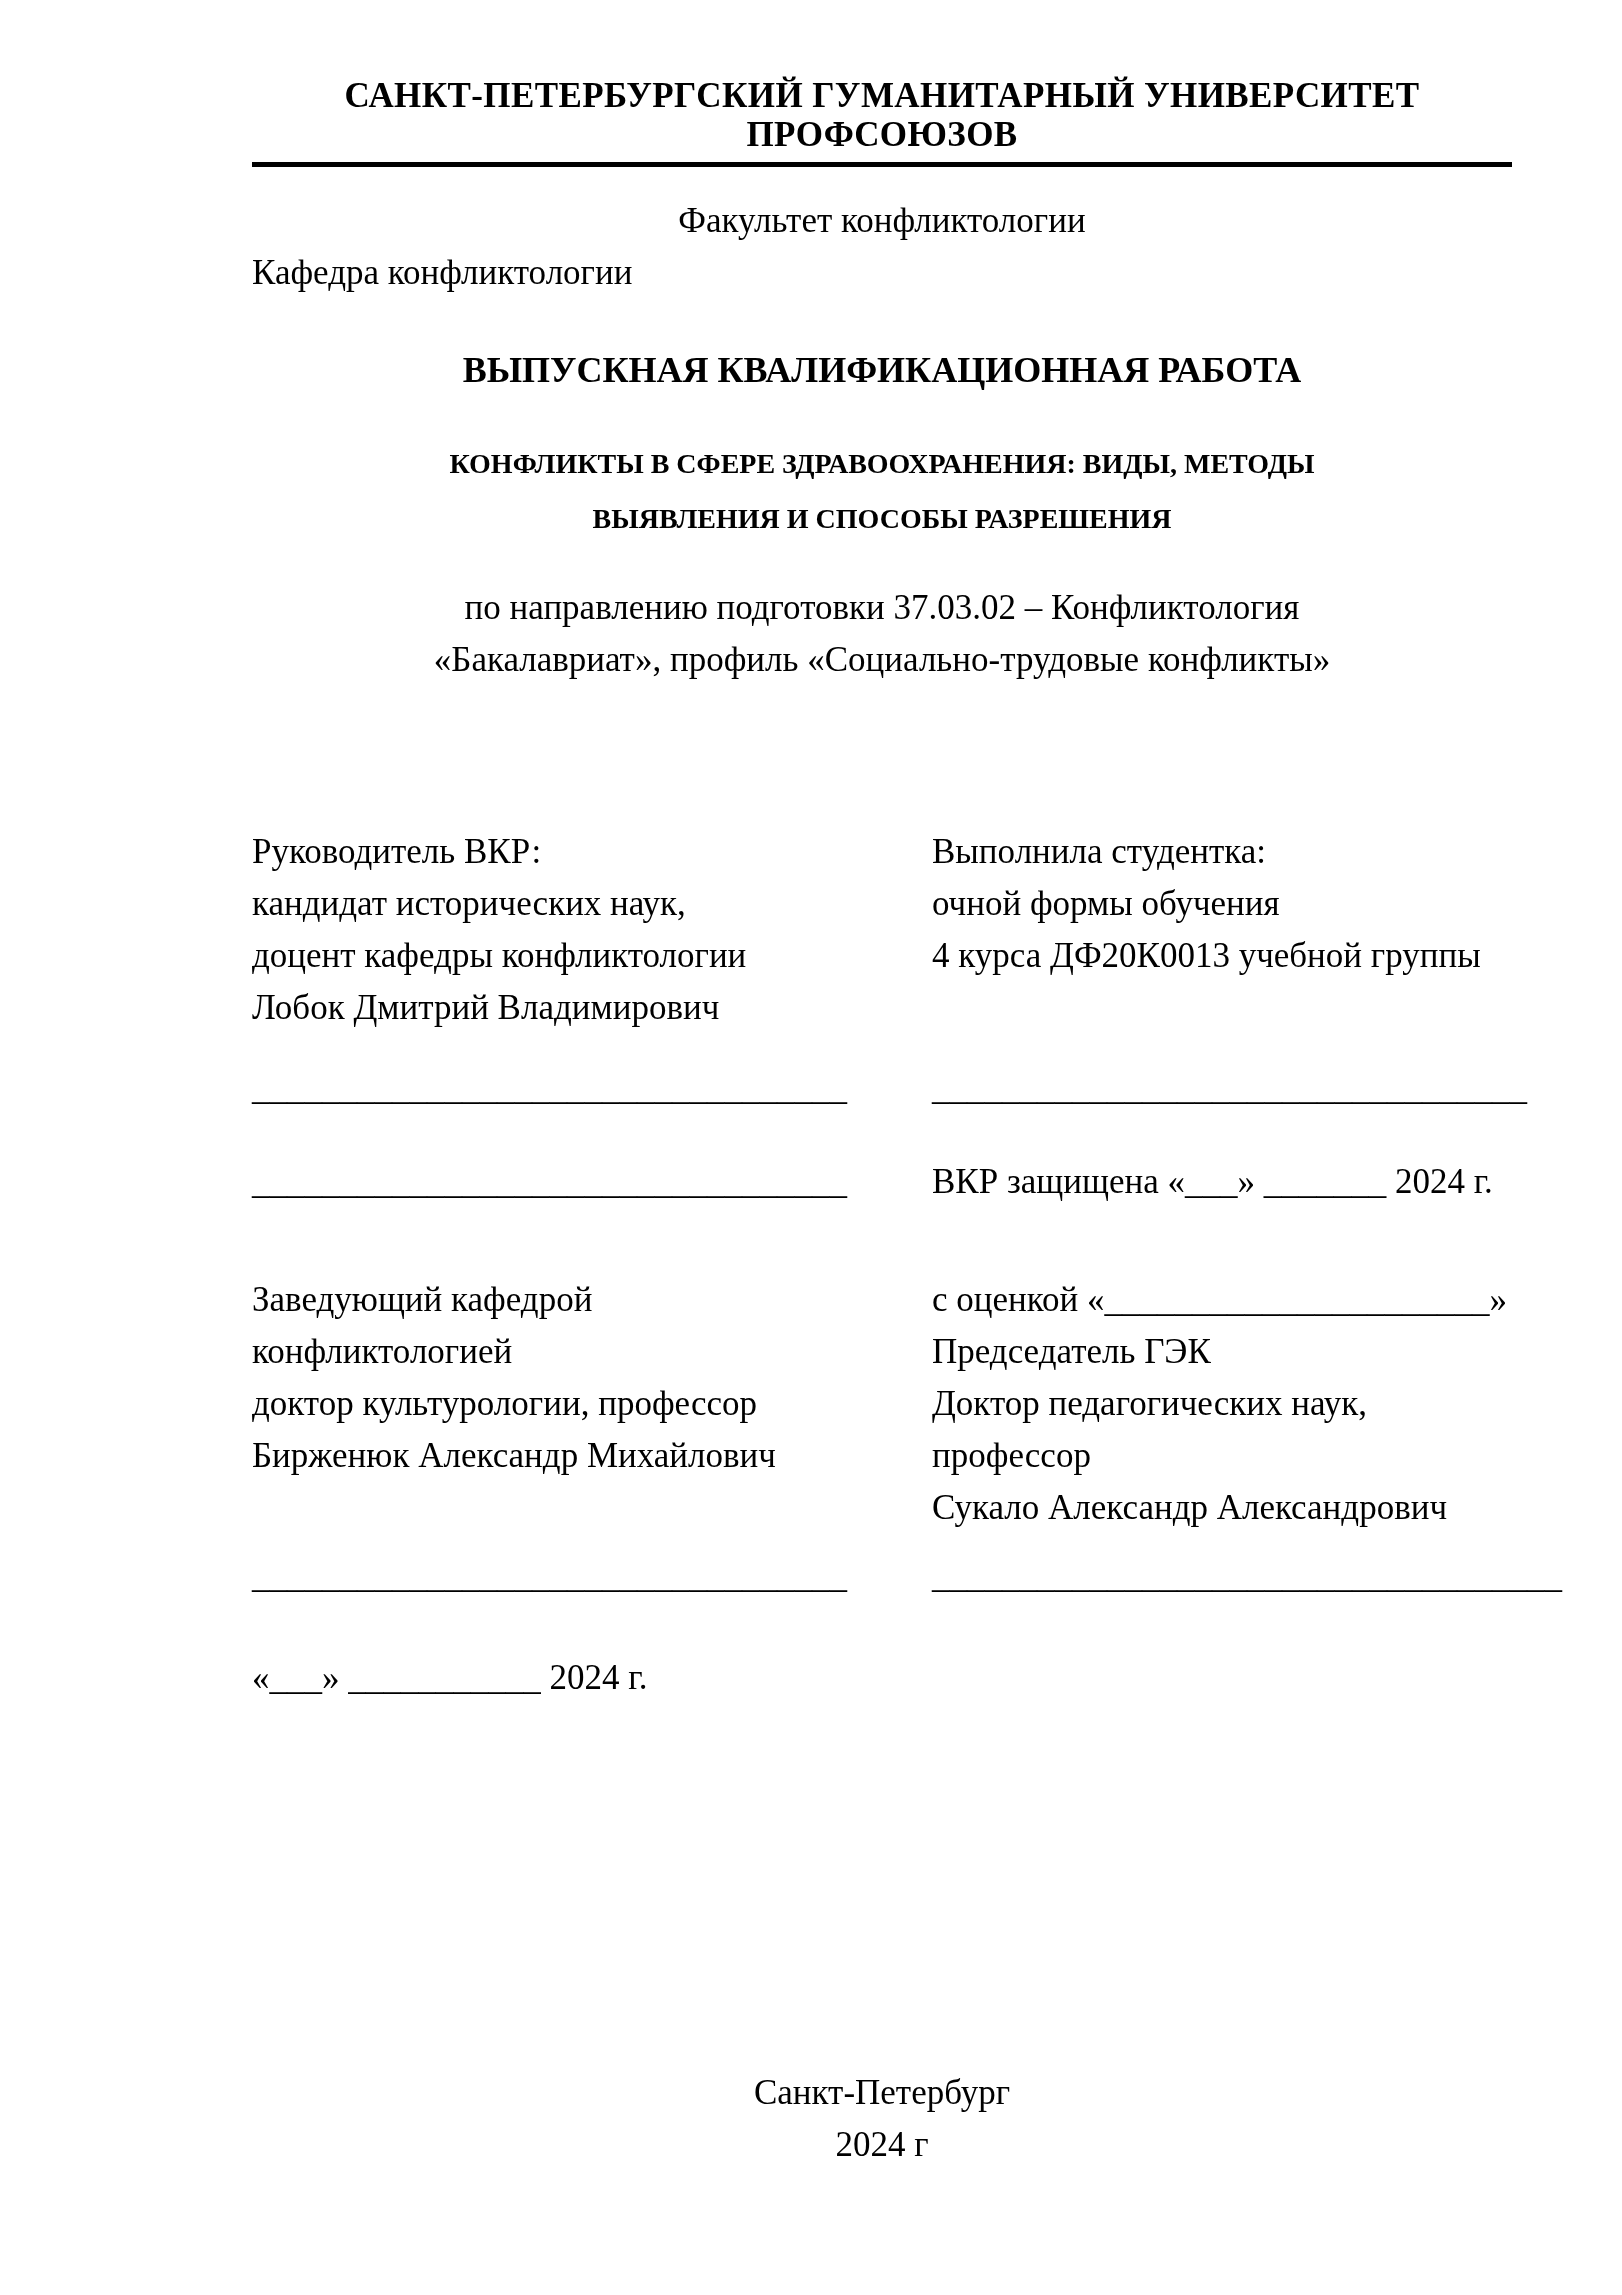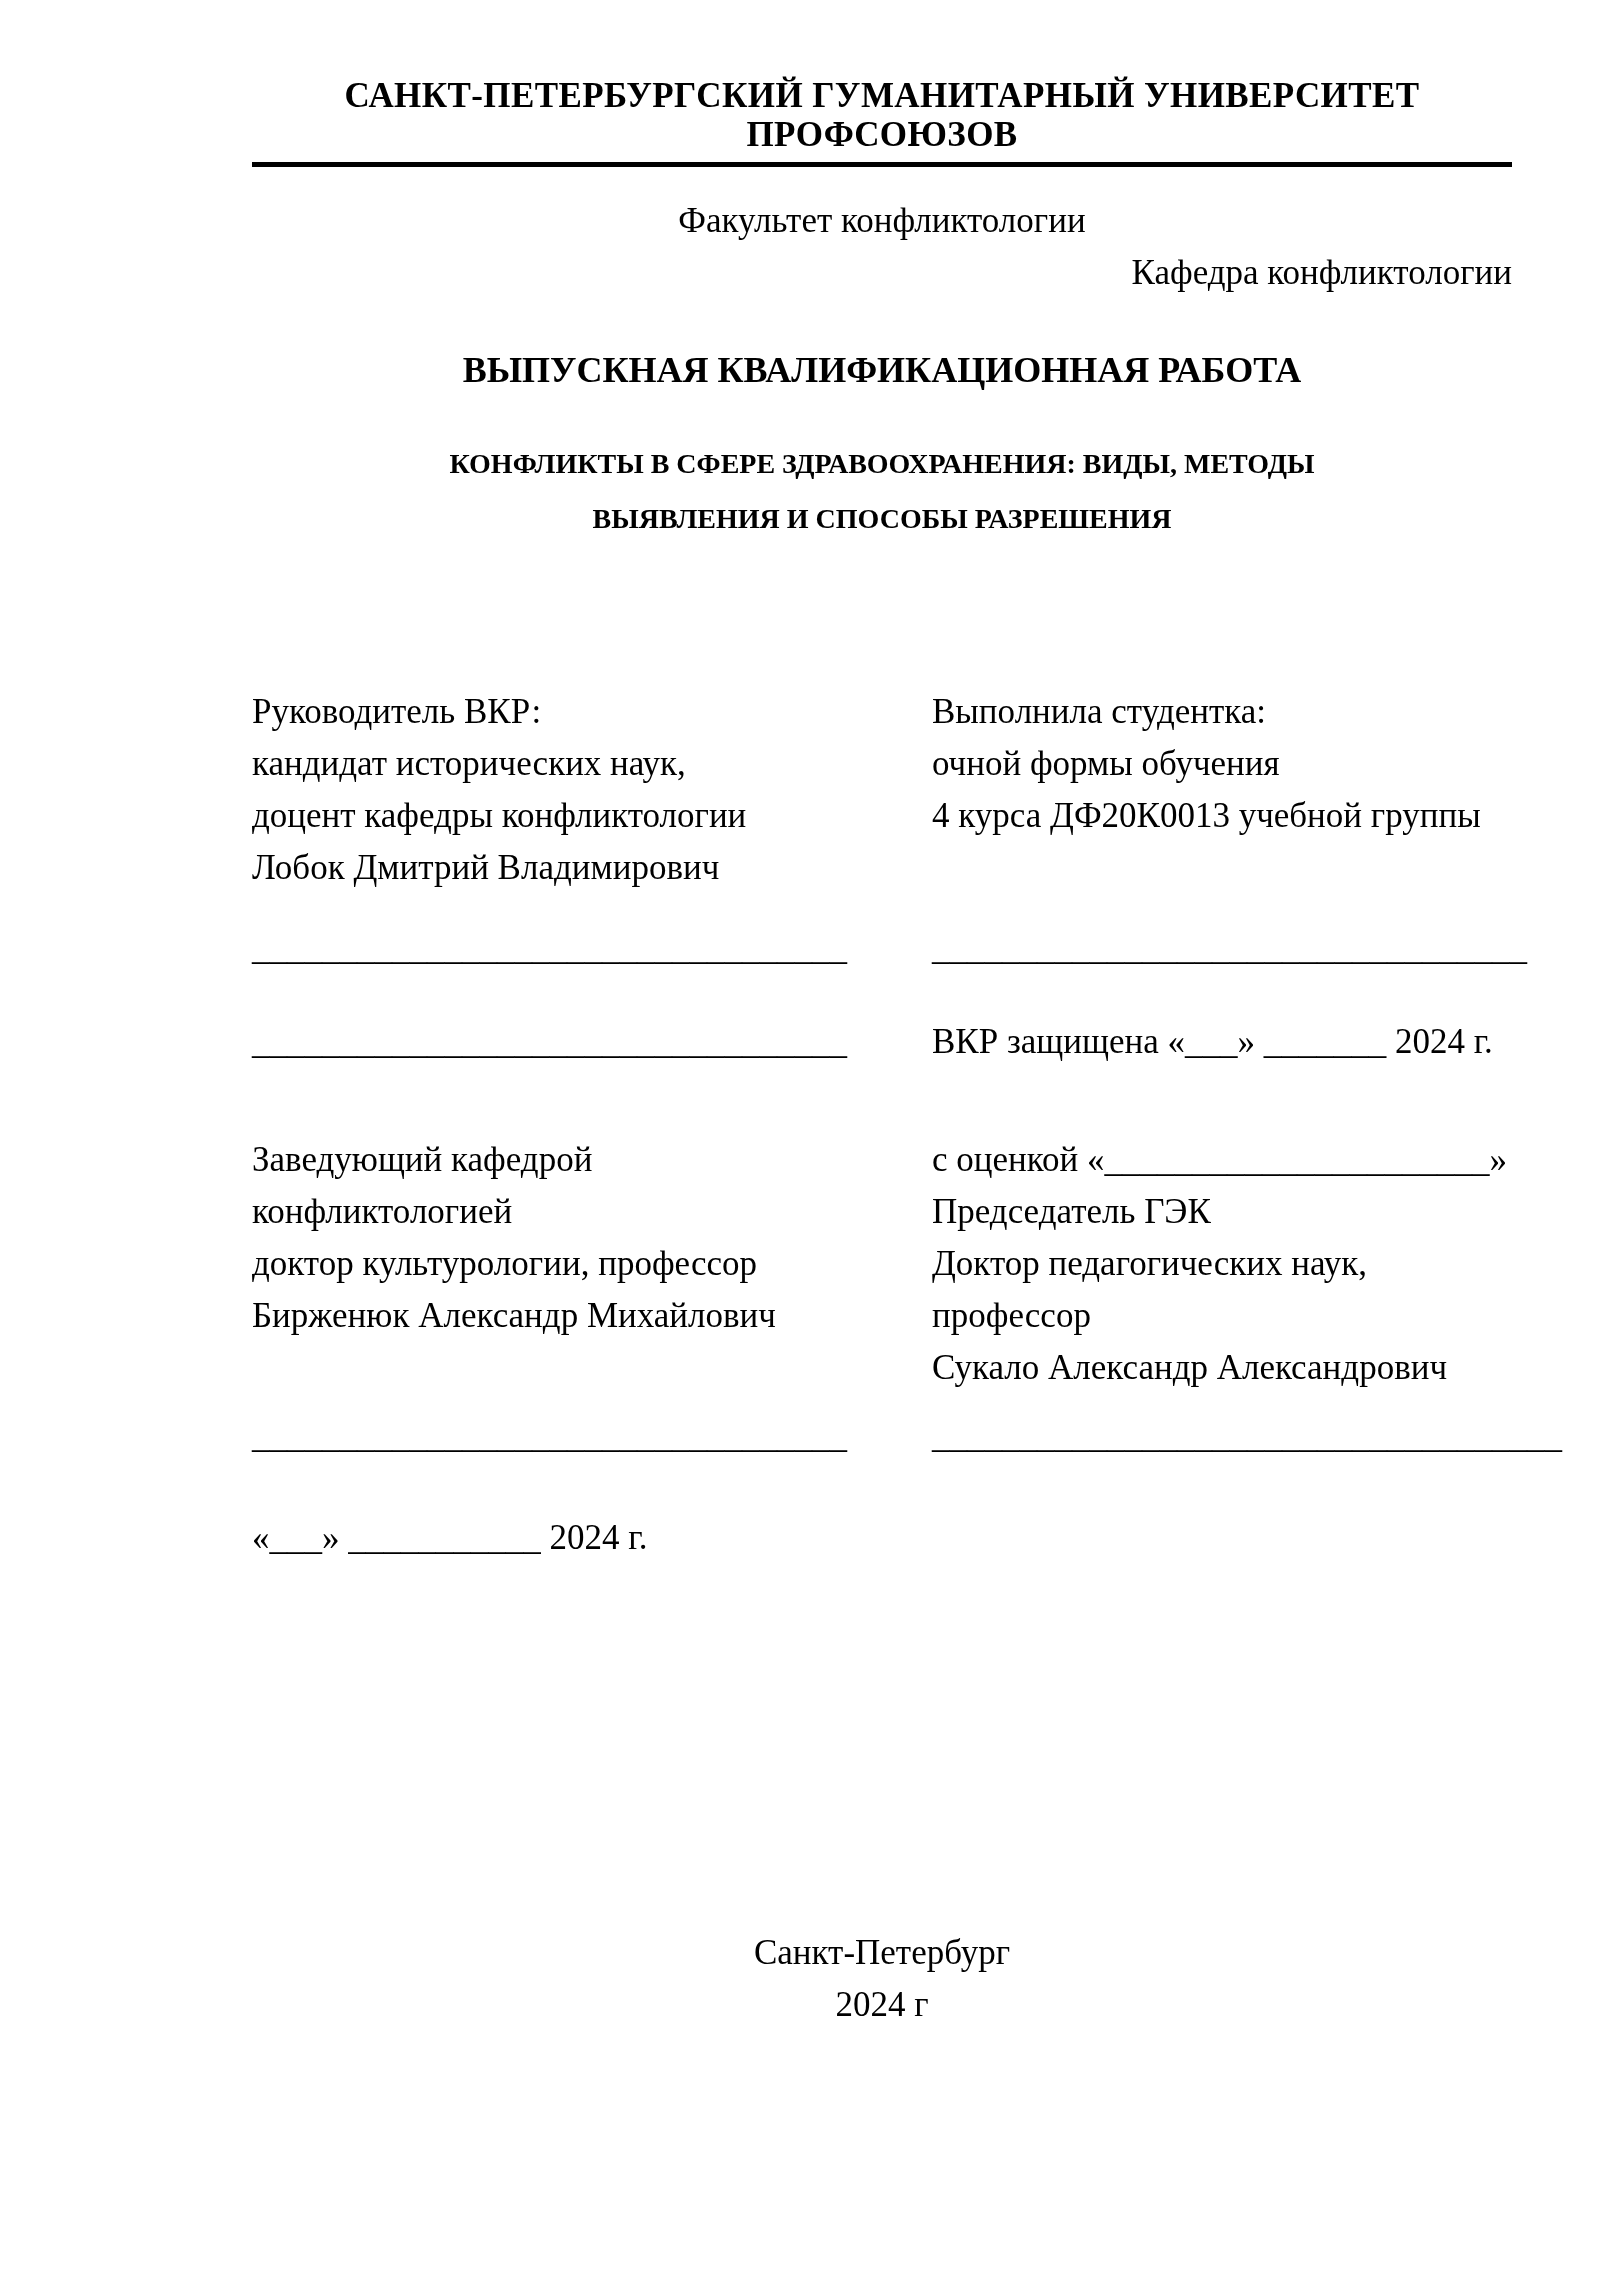--- a/index.html
+++ b/index.html
@@ -26,21 +26,21 @@
     text-align: center;
     letter-spacing: 0.4px;
     border-bottom: 5.5px solid #000000;
     padding-bottom: 7.9px;
   }
   .faculty {
     text-align: center;
     margin-top: 28px;
   }
   .department {
-    text-align: right;
+    text-align: left;
   }
   .work-type {
     text-align: center;
     font-weight: bold;
     font-size: 36px;
     line-height: 55px;
     margin-top: 44px;
   }
   .thesis-title {
     text-align: center;
@@ -82,20 +82,24 @@
 
   <div class="department">Кафедра конфликтологии</div>
 
   <div class="work-type">ВЫПУСКНАЯ КВАЛИФИКАЦИОННАЯ РАБОТА</div>
 
   <div class="thesis-title">
     <div>КОНФЛИКТЫ В СФЕРЕ ЗДРАВООХРАНЕНИЯ: ВИДЫ, МЕТОДЫ</div>
     <div>ВЫЯВЛЕНИЯ И СПОСОБЫ РАЗРЕШЕНИЯ</div>
   </div>
 
+  <div class="program">
+    <div>по направлению подготовки 37.03.02 – Конфликтология</div>
+    <div>«Бакалавриат», профиль «Социально-трудовые конфликты»</div>
+  </div>
 
   <div class="columns">
 
     <div class="row">
       <div>
         <div>Руководитель ВКР:</div>
         <div>кандидат исторических наук,</div>
         <div>доцент кафедры конфликтологии</div>
         <div>Лобок Дмитрий Владимирович</div>
       </div>

